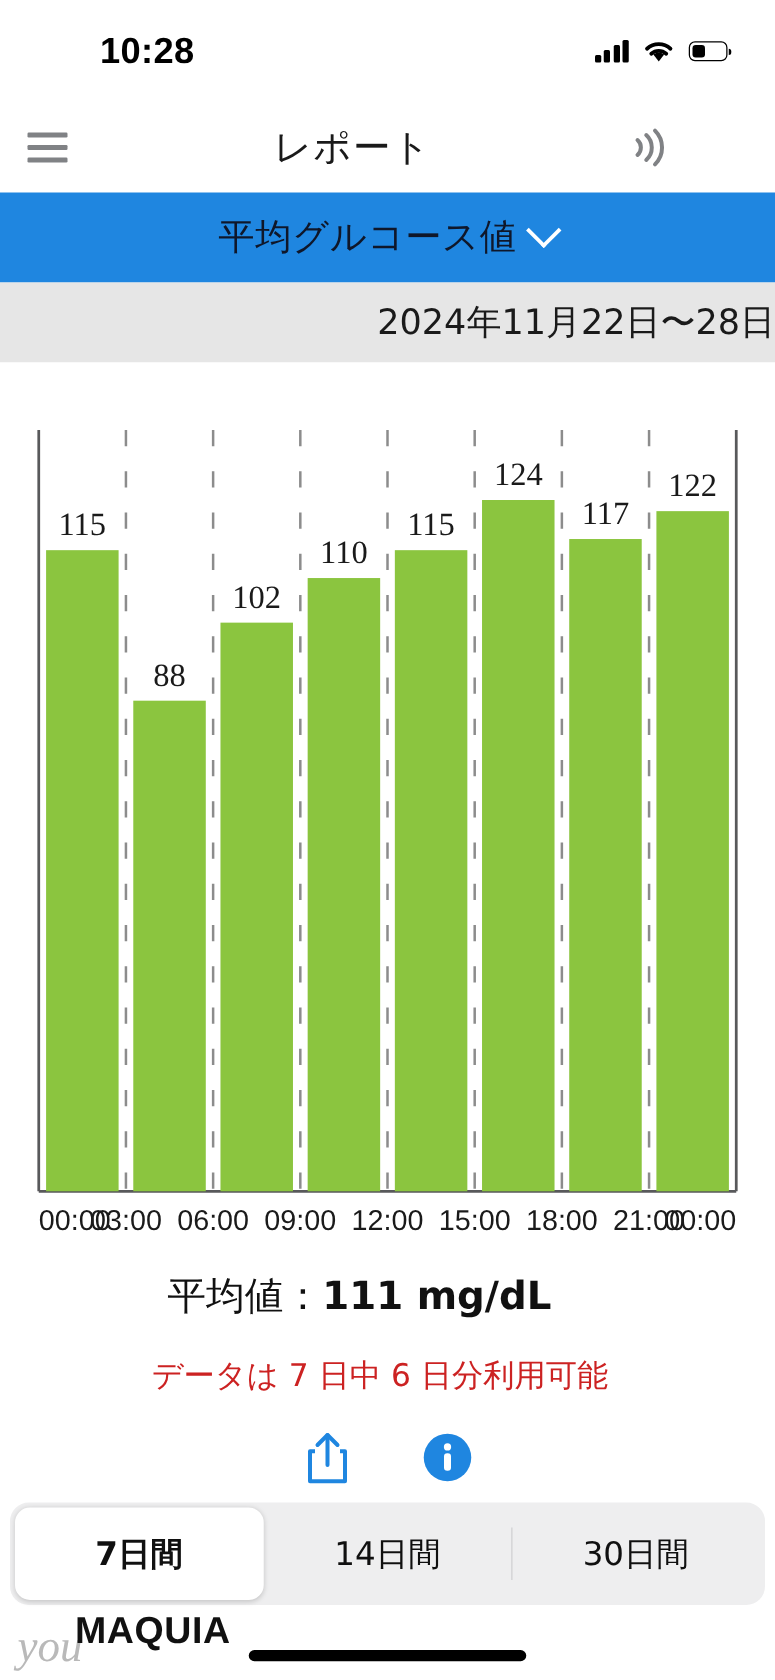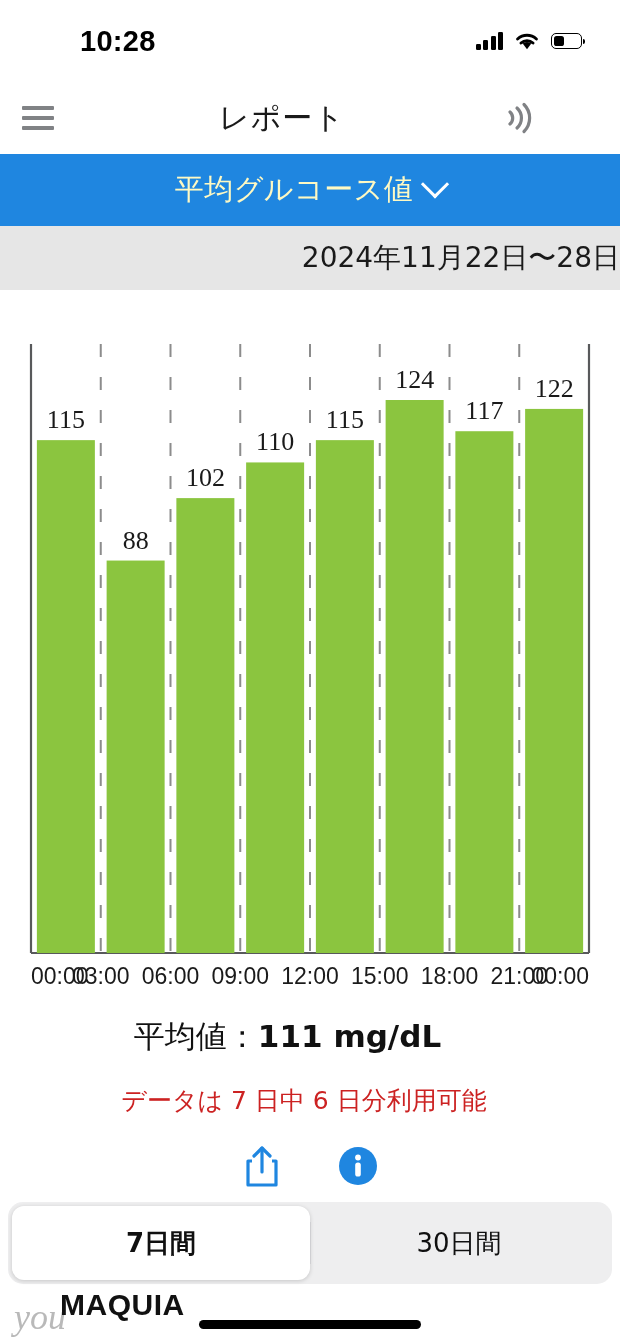--- a/index.html
+++ b/index.html
@@ -134,21 +134,21 @@
     width: 620px;
     height: 72px;
     background: #1F86E0;
     display: flex;
     align-items: center;
     justify-content: center;
     cursor: pointer;
   }
   .metric-bar .label {
     font-size: 29px;
-    color: #fef9c3;
+    color: #0f172a;
     letter-spacing: 0.5px;
     font-family: "DejaVu Sans", sans-serif;
   }
   .metric-bar .chev {
     margin-left: 12px;
     display: inline-block;
     width: 17px;
     height: 17px;
     border-right: 3.5px solid #fff;
     border-bottom: 3.5px solid #fff;
@@ -427,18 +427,19 @@
     <svg width="42" height="42" viewBox="0 0 42 42">
       <circle cx="21" cy="21" r="19" fill="#1F86E0"></circle>
       <circle cx="21" cy="12.5" r="2.9" fill="#ffffff"></circle>
       <rect x="18.2" y="17.5" width="5.6" height="14" rx="2.6" fill="#ffffff"></rect>
     </svg>
   </div>
 </div>
 
 <div class="segmented">
   <div class="seg-item active">7日間</div>
+  <div class="seg-item">14日間</div>
   <div class="seg-item divider">30日間</div>
 </div>
 
 <div class="watermark-sub">you</div>
 <div class="watermark">MAQUIA</div>
 <div class="home-indicator"></div>
 
 </body></html>

